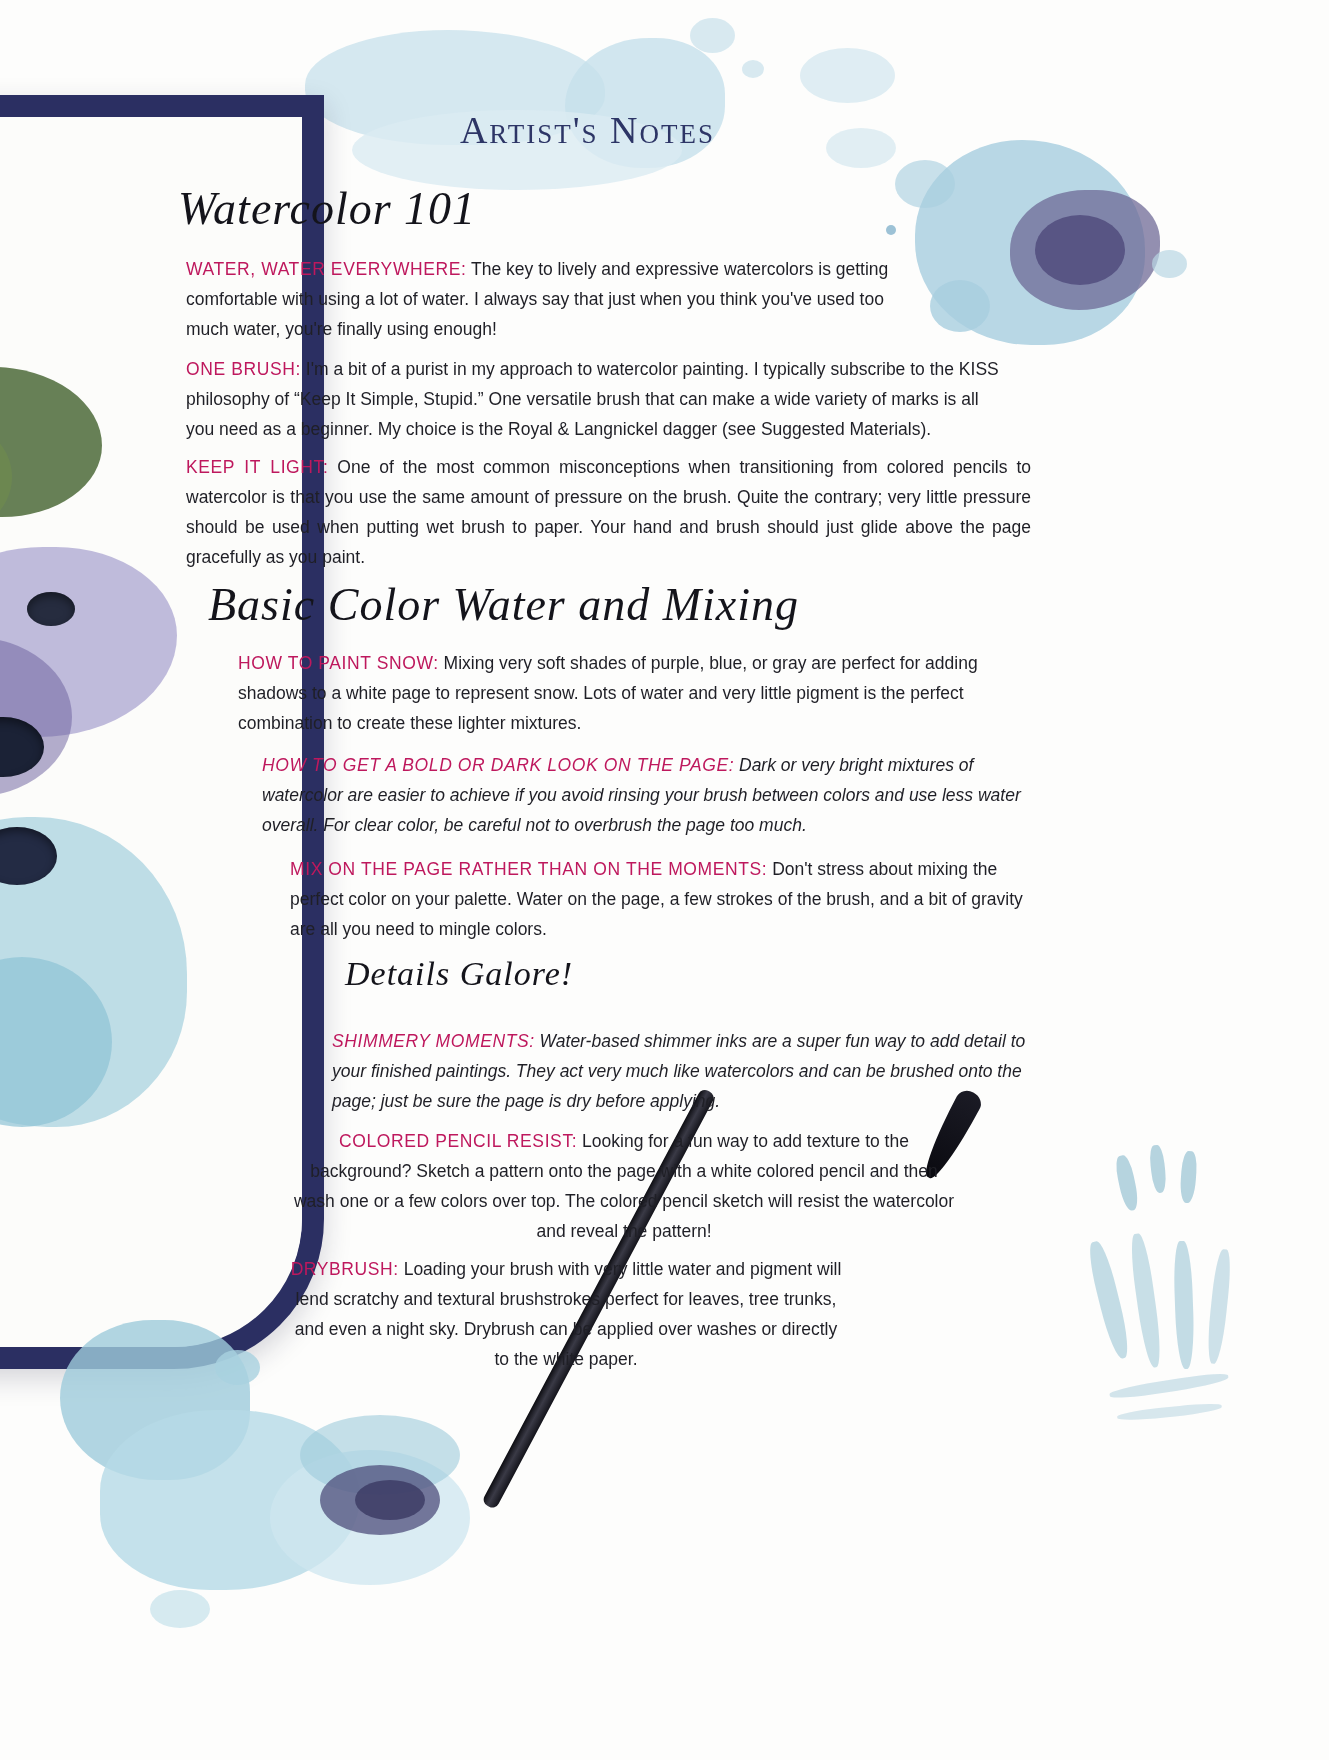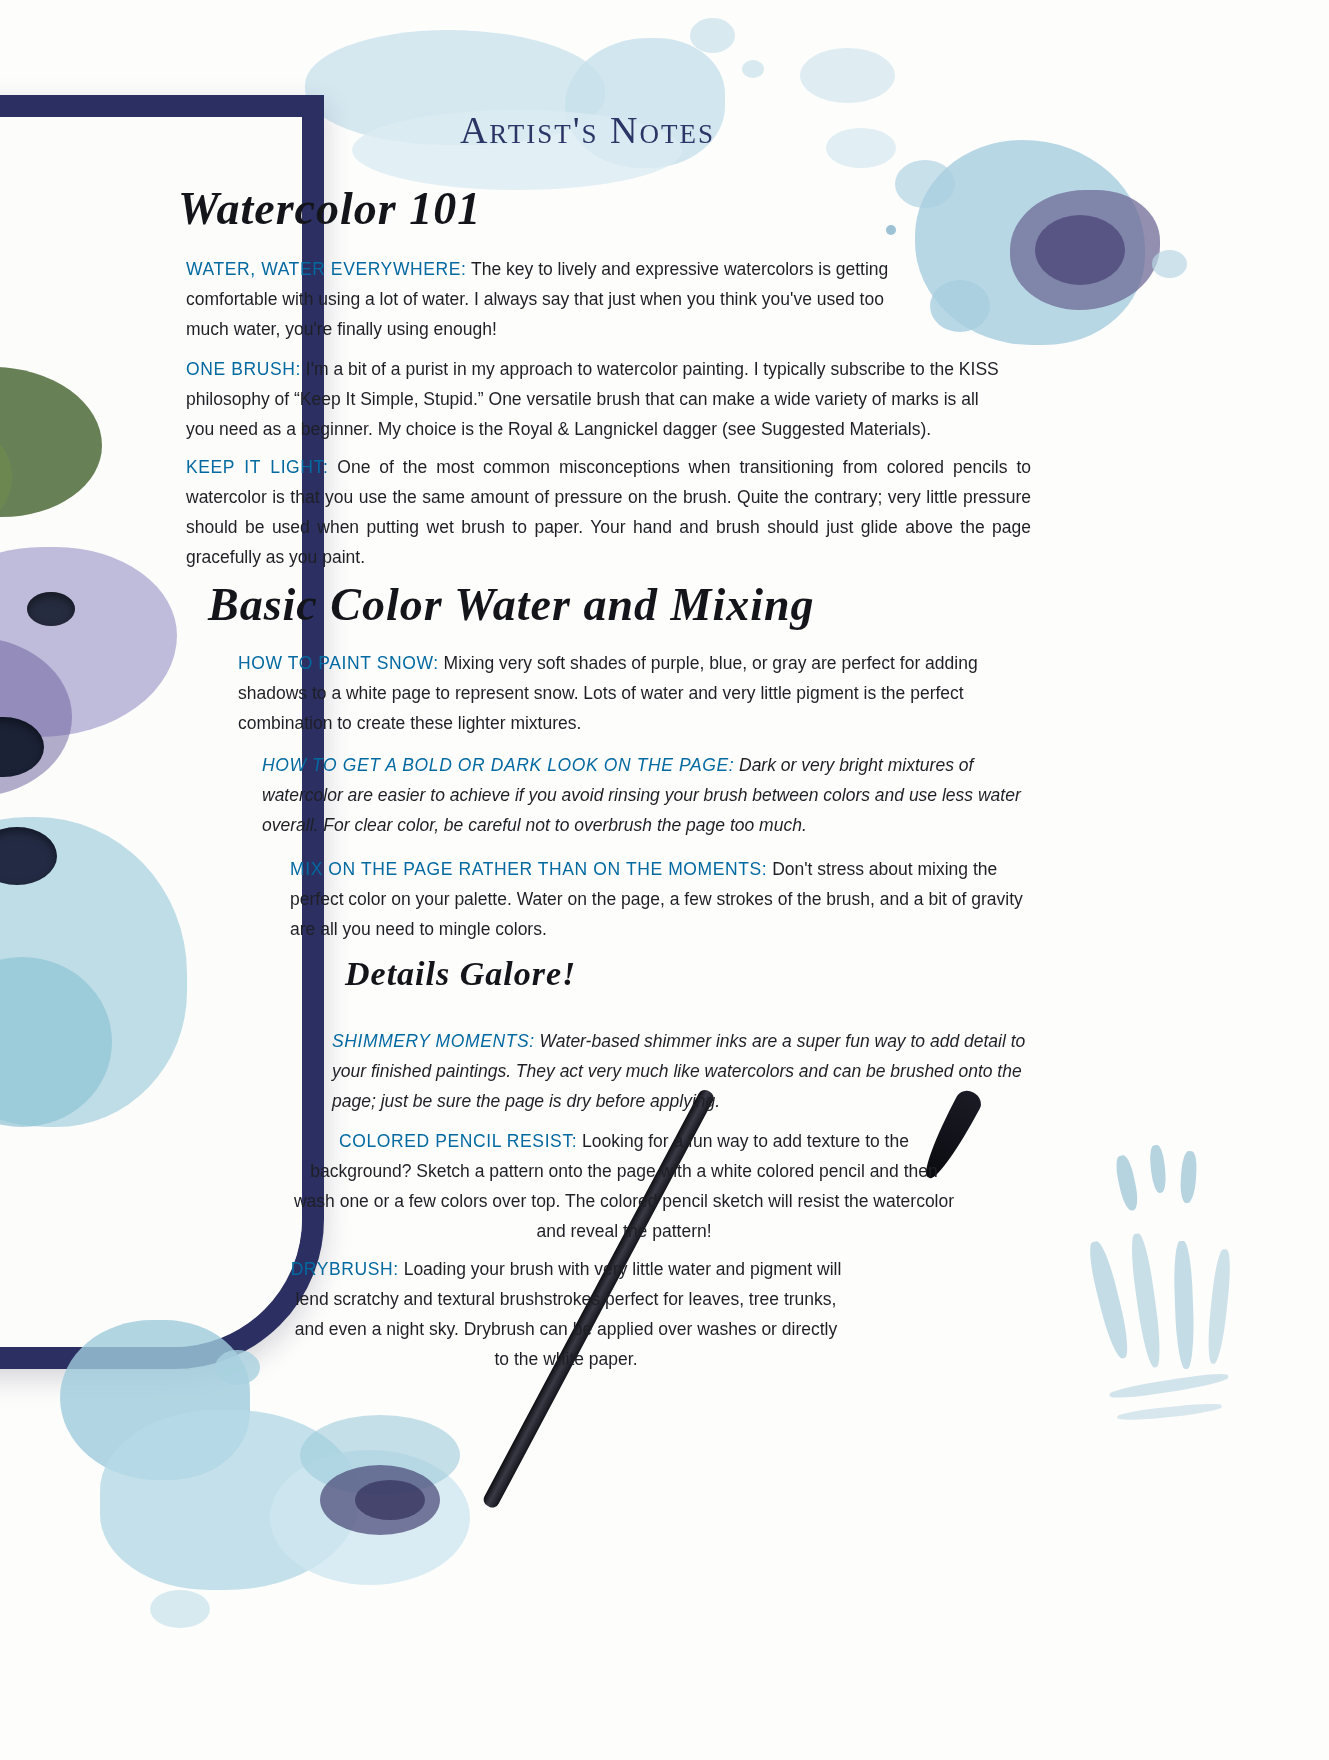--- a/index.html
+++ b/index.html
@@ -100,35 +100,35 @@
     font-variant: small-caps;
     font-size: 38px;
     letter-spacing: 2px;
     color: #2d3566;
   }
 
   .script-head {
     font-family: "Liberation Serif", serif;
     font-style: italic;
     color: #14141b;
-    font-weight: 700;
+    font-weight: 400;
     letter-spacing: 1px;
   }
   .sec1-head { position:absolute; left:178px; top:182px; font-size:46px; }
   .sec2-head { position:absolute; left:208px; top:578px; font-size:46px; }
   .sec3-head { position:absolute; left:345px; top:955px; font-size:34px; }
 
   .para {
     position: absolute;
     font-size: 17.5px;
     line-height: 30px;
     color: #1f1f26;
   }
   .para .lead {
-    color: #0369a1;
+    color: #be185d;
     letter-spacing: 0.6px;
   }
 
   
   .p1 { left:186px; top:236px; width:710px; }
   .p2 { left:186px; top:336px; width:820px; }
   .p3 { left:186px; top:434px; width:845px; text-align:justify; }
 
   
   .p4 { left:238px; top:630px; width:790px; }

